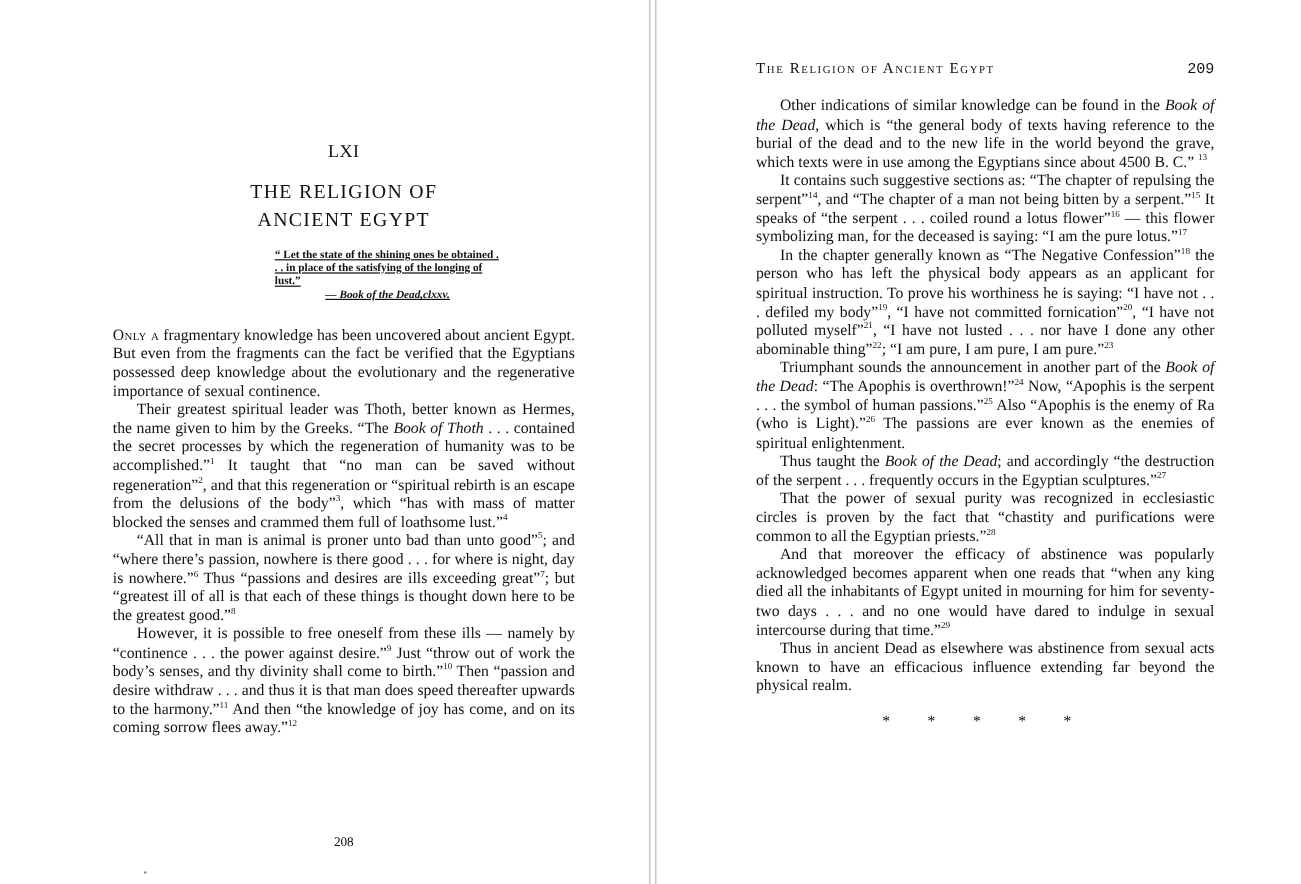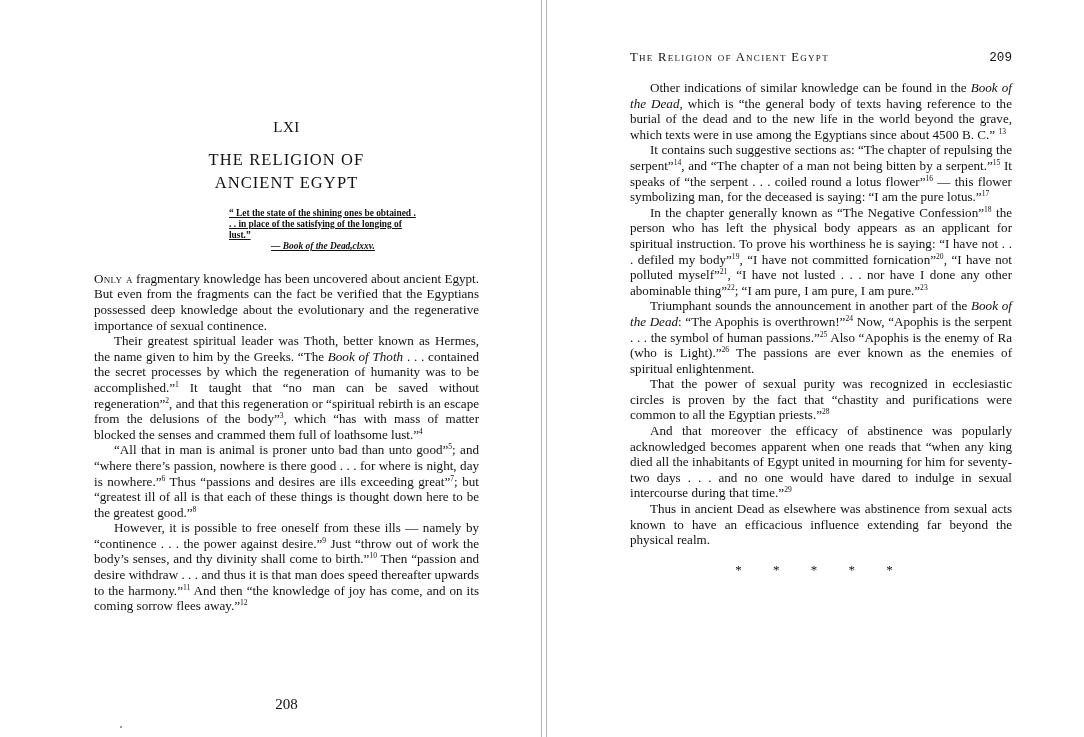--- a/index.html
+++ b/index.html
@@ -120,21 +120,21 @@
     font-size: 12.6px;
     letter-spacing: 0;
     font-family: Liberation Mono, monospace;
   }
   .folio {
     position: absolute;
     left: 94px;
     top: 696px;
     width: 385px;
     text-align: center;
-    font-size: 15px;
+    font-size: 11px;
   }
   .stars {
     margin: 14px 0 0 0;
     text-align: center;
     letter-spacing: 14px;
     font-size: 13px;
     text-indent: 0;
   }
   .speck {
     position: absolute;
@@ -188,20 +188,21 @@
     <div class="col col-right" style="top:80px;">
 
       <p class="body">Other indications of similar knowledge can be found in the <i>Book of the Dead</i>, which is “the general body of texts having reference to the burial of the dead and to the new life in the world beyond the grave, which texts were in use among the Egyptians since about 4500 B. C.” <sup>13</sup></p>
 
       <p class="body">It contains such suggestive sections as: “The chapter of repulsing the serpent”<sup>14</sup>, and “The chapter of a man not being bitten by a serpent.”<sup>15</sup> It speaks of “the serpent . . . coiled round a lotus flower”<sup>16</sup> — this flower symbolizing man, for the deceased is saying: “I am the pure lotus.”<sup>17</sup></p>
 
       <p class="body">In the chapter generally known as “The Negative Confession”<sup>18</sup> the person who has left the physical body appears as an applicant for spiritual instruction. To prove his worthiness he is saying: “I have not . . . defiled my body”<sup>19</sup>, “I have not committed fornication”<sup>20</sup>, “I have not polluted myself”<sup>21</sup>, “I have not lusted . . . nor have I done any other abominable thing”<sup>22</sup>; “I am pure, I am pure, I am pure.”<sup>23</sup></p>
 
       <p class="body">Triumphant sounds the announcement in another part of the <i>Book of the Dead</i>: “The Apophis is overthrown!”<sup>24</sup> Now, “Apophis is the serpent . . . the symbol of human passions.”<sup>25</sup> Also “Apophis is the enemy of Ra (who is Light).”<sup>26</sup> The passions are ever known as the enemies of spiritual enlightenment.</p>
 
+      <p class="body">Thus taught the <i>Book of the Dead</i>; and accordingly “the destruction of the serpent . . . frequently occurs in the Egyptian sculptures.”<sup>27</sup></p>
 
       <p class="body">That the power of sexual purity was recognized in ecclesiastic circles is proven by the fact that “chastity and purifications were common to all the Egyptian priests.”<sup>28</sup></p>
 
       <p class="body">And that moreover the efficacy of abstinence was popularly acknowledged becomes apparent when one reads that “when any king died all the inhabitants of Egypt united in mourning for him for seventy-two days . . . and no one would have dared to indulge in sexual intercourse during that time.”<sup>29</sup></p>
 
       <p class="body">Thus in ancient Dead as elsewhere was abstinence from sexual acts known to have an efficacious influence extending far beyond the physical realm.</p>
 
       <p class="stars">*  *  *  *  *</p>
     </div>
 

